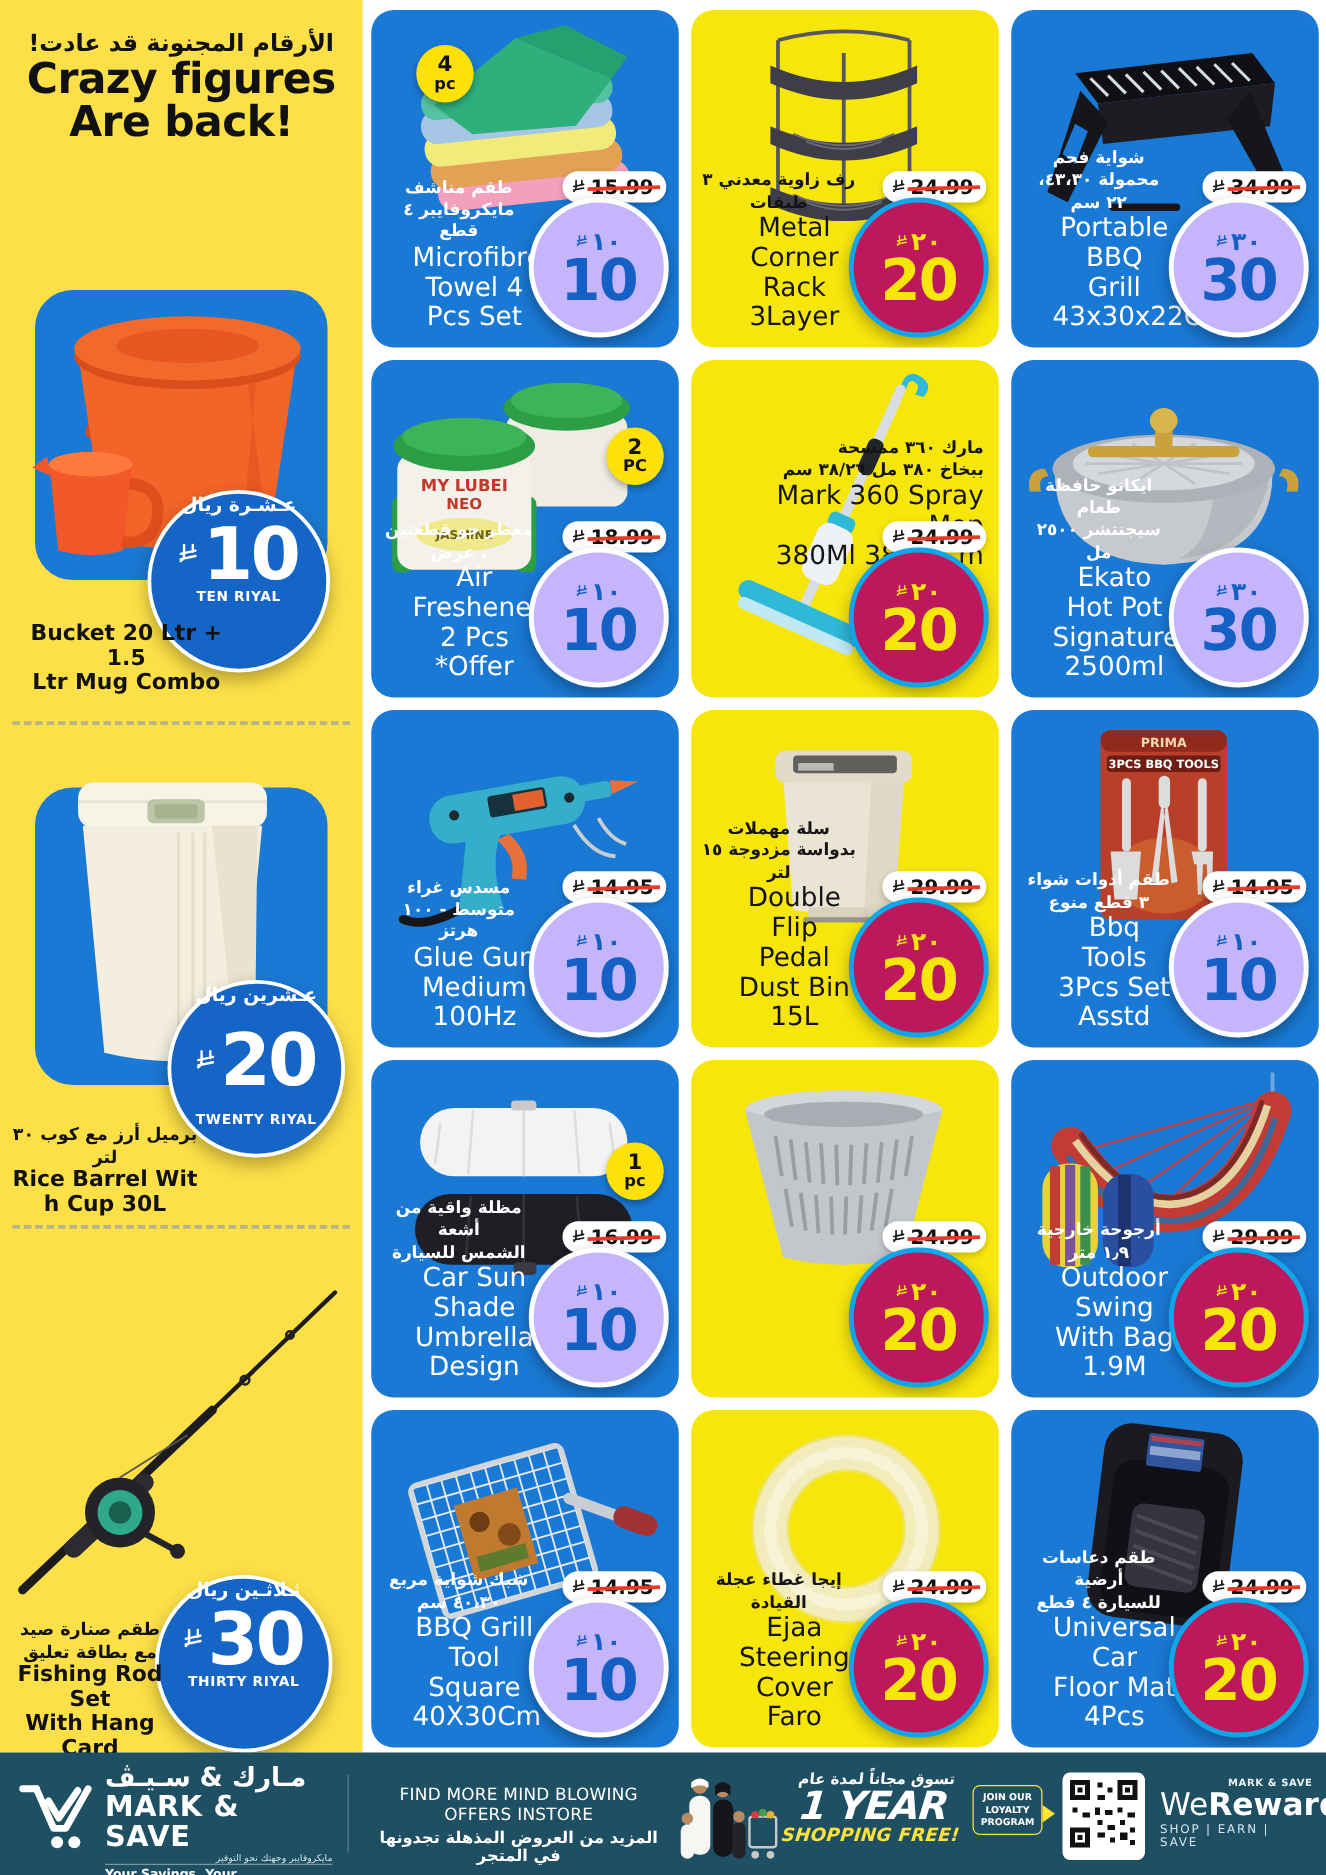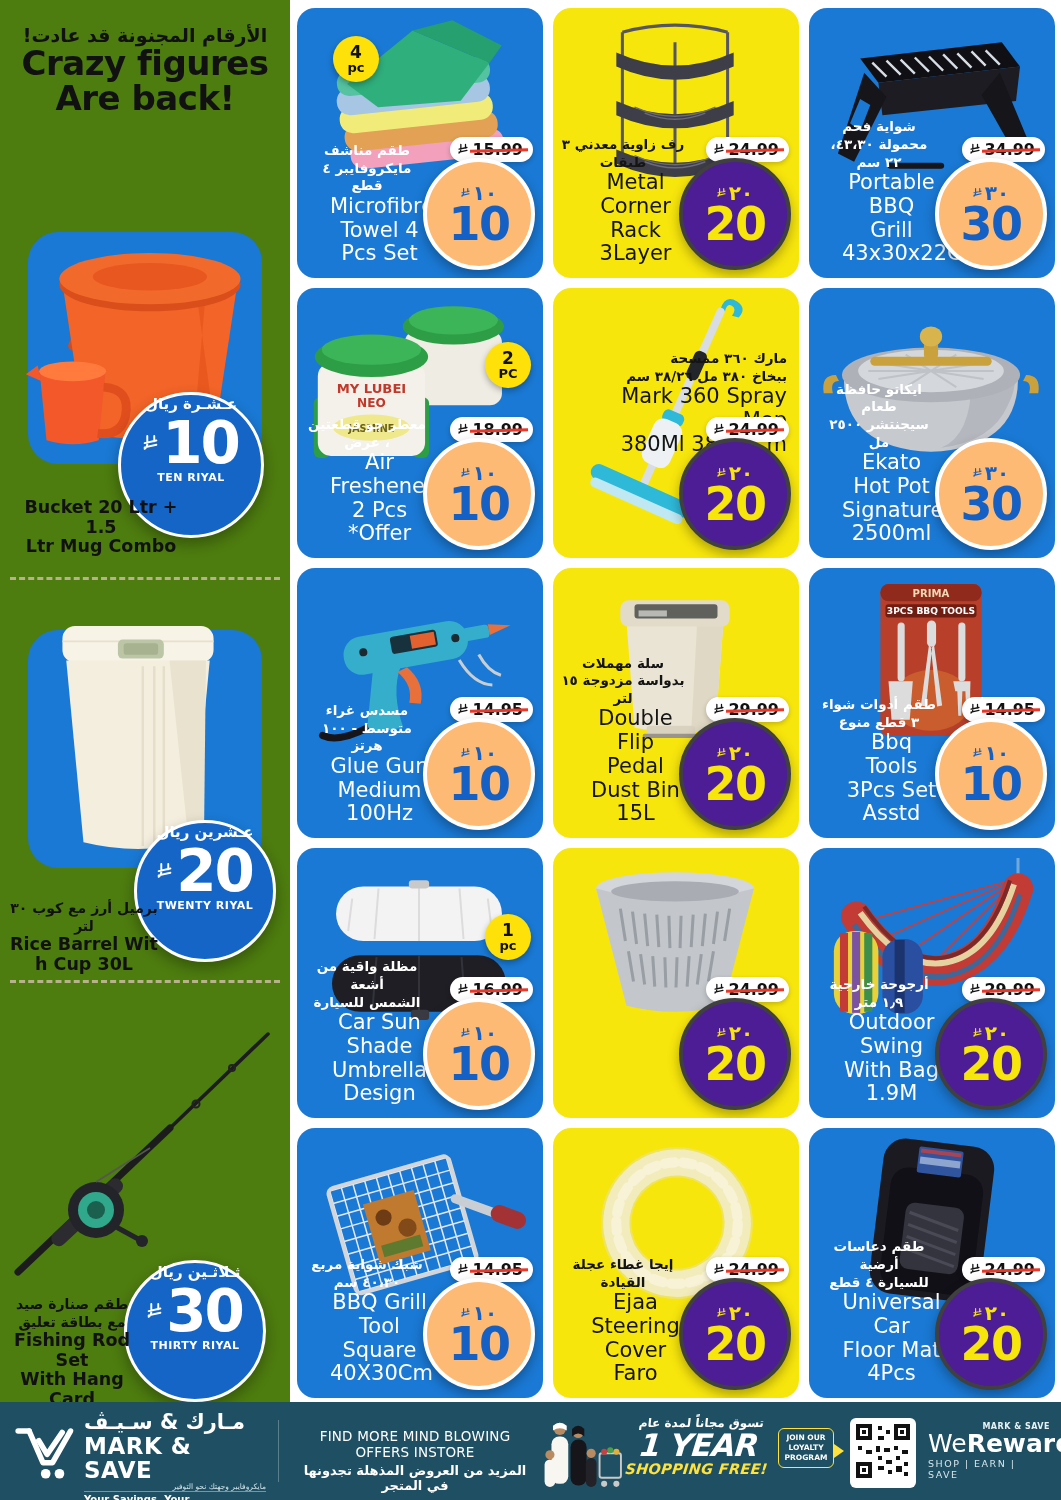--- a/index.html
+++ b/index.html
@@ -1,19 +1,19 @@
 <!DOCTYPE html>
 <html lang="en"><head>
 <meta charset="utf-8">
 <style>
   html,body{margin:0;padding:0;background:#e9e9e9;}
   .page{position:relative;width:1061px;height:1500px;background:#ffffff;overflow:hidden;
         font-family:"DejaVu Sans","Liberation Sans",sans-serif;}
   
-  .leftcol{position:absolute;left:0;top:0;width:290px;height:1402px;background:#4d7c0f;}
+  .leftcol{position:absolute;left:0;top:0;width:290px;height:1402px;background:#fde047;}
   .title{position:absolute;top:24px;left:8px;width:274px;text-align:center;color:#111;}
   .title .ar{font-size:19px;font-weight:800;direction:rtl;}
   .title .en{font-size:34px;font-weight:900;line-height:1.02;letter-spacing:-.5px;}
   .bluebox{position:absolute;background:#1A79D4;border-radius:30px;}
   .dash{position:absolute;left:10px;right:10px;border-top:3px dashed #b7b28c;}
   .deal-art{position:absolute;}
   .deal-badge{position:absolute;border-radius:50%;background:#1565C6;color:#fff;border:3px solid #fff;
       box-shadow:0 6px 14px rgba(0,0,0,.3);display:flex;flex-direction:column;align-items:center;}
   .deal-badge .da{font-size:15px;font-weight:700;direction:rtl;}
   .deal-badge .dm{display:flex;align-items:center;gap:4px;margin:-4px 0 -6px;}
@@ -41,22 +41,22 @@
   .pill .rs{width:10px;height:13px;color:#111;}
   .pill .old{font-size:16px;font-weight:800;}
   .pill::after{content:"";position:absolute;left:20px;right:5px;top:46%;height:2.6px;
         background:#E8382A;transform:rotate(-1.5deg);}
   .badge{position:absolute;right:8px;bottom:8px;width:104px;height:104px;border-radius:50%;
         display:flex;flex-direction:column;align-items:center;justify-content:center;
         box-shadow:0 5px 12px rgba(0,0,0,.3);z-index:4;}
   .badge .bt{display:flex;align-items:center;gap:3px;font-weight:800;font-size:20px;line-height:1;}
   .badge .bt .rs{width:9px;height:12px;}
   .badge .bn{font-size:46px;font-weight:900;line-height:.92;letter-spacing:-1.5px;}
-  .b10,.b30{background:#fdba74;border:4px solid #fff;color:#1460C4;}
-  .b20{background:#4c1d95;border:4px solid #404040;color:#F7E60C;}
+  .b10,.b30{background:#c4b5fd;border:4px solid #fff;color:#1460C4;}
+  .b20{background:#be185d;border:4px solid #0ea5e9;color:#F7E60C;}
   .ctext{position:absolute;left:8px;right:114px;bottom:12px;text-align:center;z-index:2;}
   .t-ar{font-size:13.5px;font-weight:700;direction:rtl;line-height:1.3;}
   .t-en{font-size:21px;font-weight:400;line-height:1.13;margin-left:25px;}
   .ctext.side{left:auto;right:12px;top:62px;bottom:auto;width:196px;text-align:right;}
   
   .footer{position:absolute;left:0;top:1402px;width:1061px;height:98px;background:#1F4F62;color:#fff;}
   .f-abs{position:absolute;}
   .brand .ar{font-size:21px;font-weight:800;direction:rtl;text-align:left;}
   .brand .en{font-size:23px;font-weight:900;letter-spacing:.5px;line-height:1.05;}
   .brand .tiny{font-size:7.5px;direction:rtl;color:#cfe3ea;letter-spacing:2px;}
@@ -130,21 +130,21 @@
     <div class="bluebox" style="left:28px;top:630px;width:234px;height:238px;"></div>
     <svg class="deal-art" style="left:28px;top:598px;width:220px;height:280px;" viewBox="0 0 230 290">
       <rect x="36" y="28" width="158" height="38" rx="13" fill="#F7F3E6"></rect>
       <path d="M36 44 H194" stroke="#E6E0CC" stroke-width="2"></path>
       <rect x="94" y="42" width="48" height="20" rx="5" fill="#BCC6A6"></rect>
       <rect x="100" y="46" width="36" height="12" rx="3" fill="#A6B290"></rect>
       <path d="M40 64 L58 254 Q115 268 172 254 L190 64 Z" fill="#F3EEDD"></path>
       <path d="M148 64 L168 254 Q176 252 184 248 L186 64 Z" fill="#E8E2CE"></path>
       <path d="M120 70 V258 M132 70 V256 M142 70 V255" stroke="#E4DECA" stroke-width="2.5"></path>
     </svg>
-    <div class="deal-badge" style="left:134px;top:820px;width:136px;height:136px;">
+    <div class="deal-badge" style="left:134px;top:784px;width:136px;height:136px;gap:13px;">
       <div class="da">عـشرين ريال</div>
       <div class="dm">
           <svg class="rsw">
             <use href="#riyal"></use>
           </svg>
           <span>20</span>
         </div>
       <div class="de">TWENTY RIYAL</div>
     </div>
     <div class="deal-text" style="left:4px;top:900px;width:160px;">

